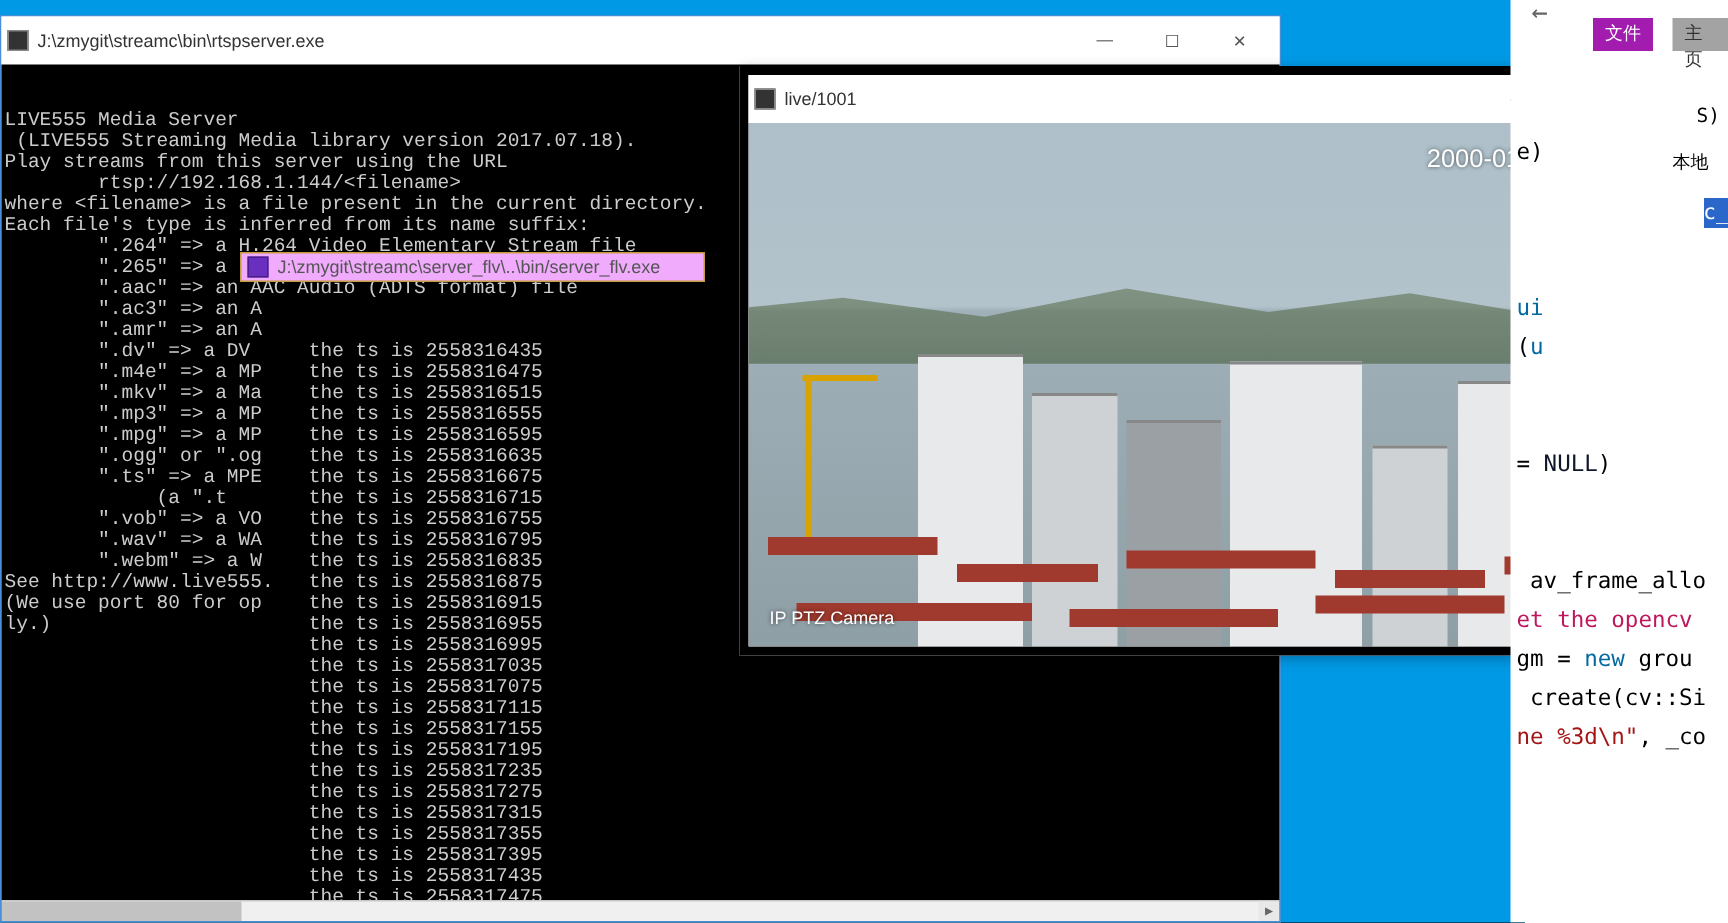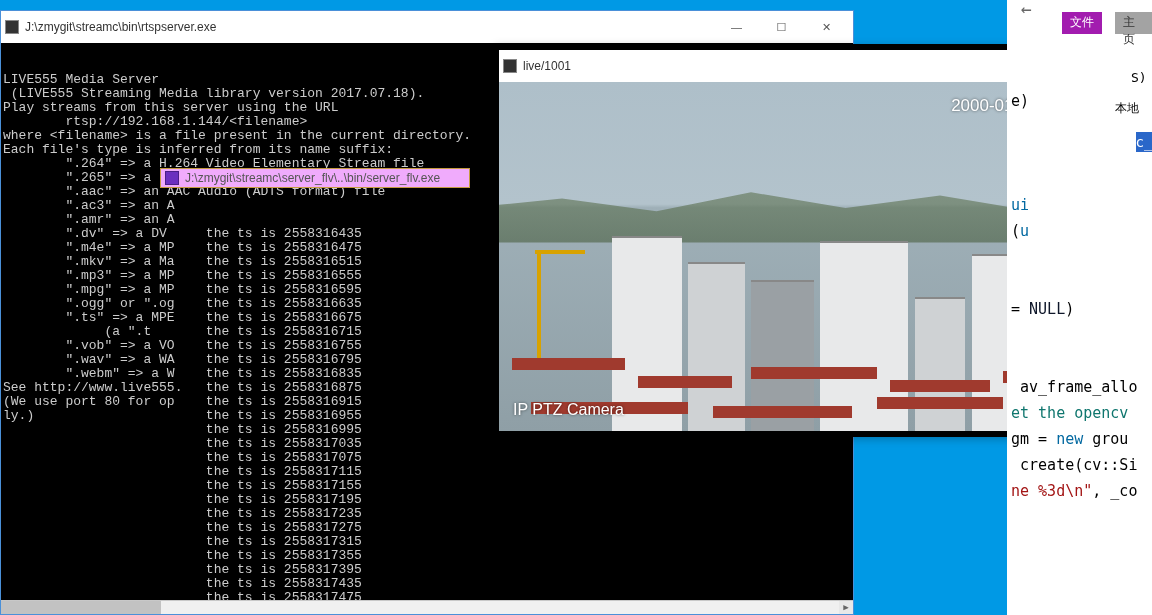--- a/index.html
+++ b/index.html
@@ -126,21 +126,21 @@
     width:50px; height:4px; background:#d8a200;
   }
   .video .osd-time {
     position:absolute; top:14px; right:20px;
     color:#fff; font-size:17px;
     font-family:Arial,sans-serif;
     text-shadow:0 0 3px rgba(0,0,0,.6);
   }
   .video .osd-cam {
     position:absolute; bottom:12px; left:14px;
-    color:#fff; font-size:16px;
+    color:#fff; font-size:12px;
     font-family:Arial,sans-serif;
     text-shadow:0 0 3px rgba(0,0,0,.6);
   }
 
   
   .rightpane {
     position:absolute; right:0; top:0;
     width:145px; height:615px;
     background:#fff;
     font-family:Consolas,monospace;
@@ -163,21 +163,21 @@
   .rightpane .toptabs .tab.blue { left:55px; background:#a21caf; color:#fff; }
   .rightpane .toptabs .tab.grey { left:108px; background:#a3a3a3; color:#333; }
   .rightpane .code {
     position:absolute; top:60px; left:0; right:0; bottom:0;
     padding:2px 4px;
     white-space:pre; line-height:26px;
     color:#000;
   }
   .code .kw   { color:#0369a1; }
   .code .str  { color:#a31515; }
-  .code .cm   { color:#0f766e; }
+  .code .cm   { color:#be185d; }
   .code .mac  { color:#0f172a; }
   .rightpane .sidebtn {
     position:absolute; right:0; top:132px;
     width:16px; height:20px;
     background:#2a67c9; color:#fff;
     font-size:14px; display:flex;
     align-items:center; justify-content:center;
   }
   .rightpane .small1 {
     position:absolute; top:70px; left:124px;

